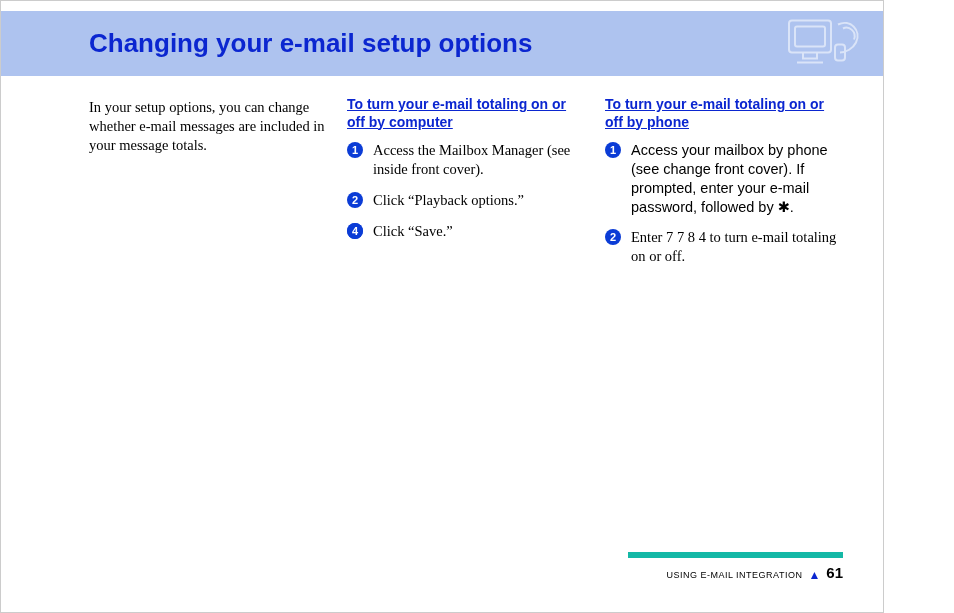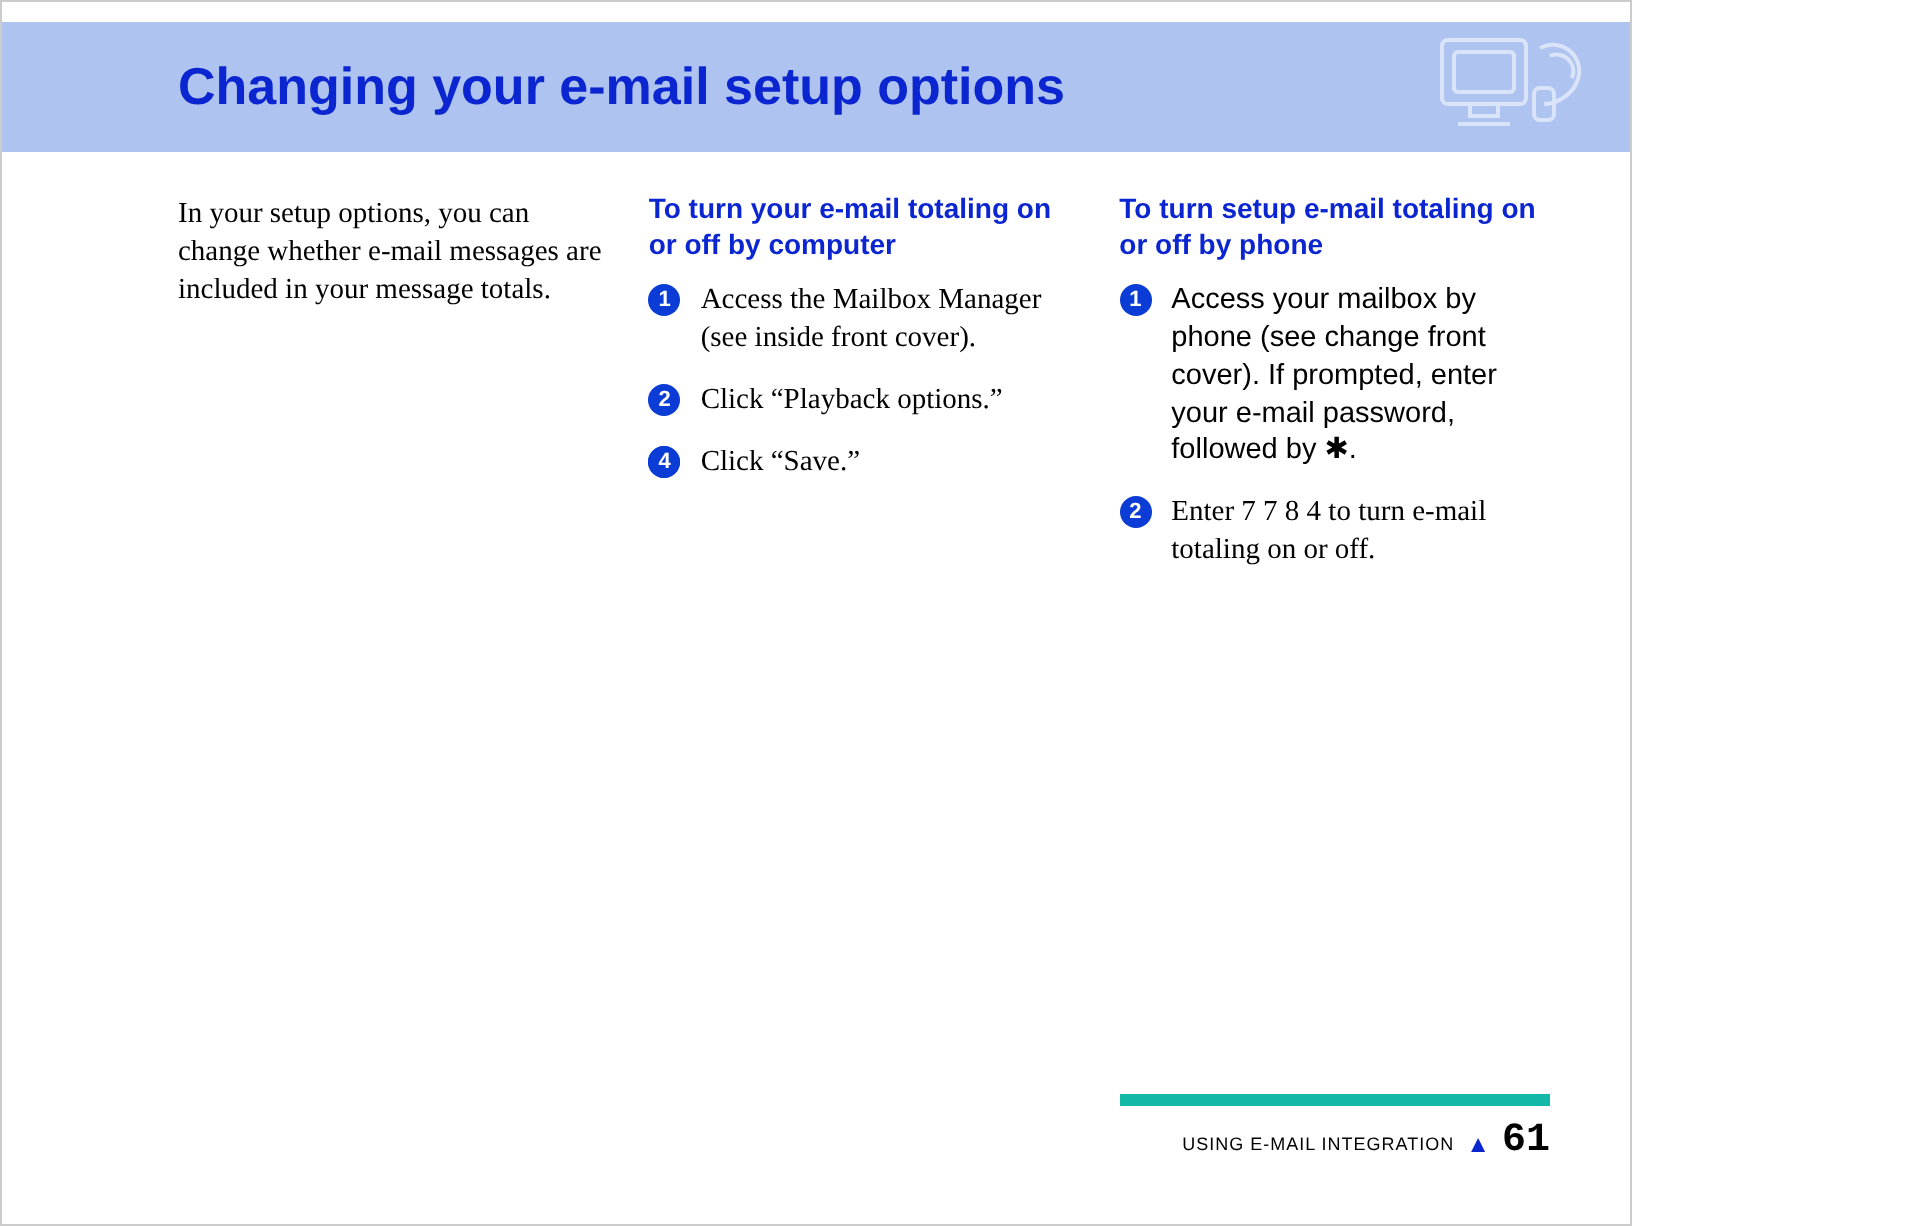--- a/index.html
+++ b/index.html
@@ -7,21 +7,21 @@
     padding: 0;
     width: 954px;
     height: 613px;
     background: #fff;
     font-family: Georgia, "Times New Roman", serif;
     color: #000;
     overflow: hidden;
   }
   .page {
     position: relative;
-    width: 816px;
+    width: 884px;
     height: 613px;
     border: 1px solid #ccc;
     box-sizing: border-box;
   }
   .header-band {
     position: absolute;
     top: 10px;
     left: 0;
     right: 0;
     height: 65px;
@@ -59,20 +59,21 @@
     line-height: 1.3;
   }
   .col.intro { padding-top: 2px; }
   .sub-head {
     font-family: Arial, Helvetica, sans-serif;
     font-weight: 900;
     font-size: 14px;
     color: #0b26d0;
     margin: 0 0 10px 0;
     line-height: 1.25;
+    text-decoration: underline;
   }
   ol.steps {
     list-style: none;
     padding: 0;
     margin: 0;
     counter-reset: step;
   }
   ol.steps li {
     position: relative;
     padding-left: 26px;
@@ -111,23 +112,23 @@
     font-size: 9px;
     letter-spacing: 0.5px;
   }
   .footer-tri {
     color: #0b26d0;
     font-size: 12px;
     position: relative;
     top: 1px;
   }
   .footer-page {
-    font-family: Liberation Mono, monospace;
+    font-family: Liberation Sans, sans-serif;
     font-weight: 900;
-    font-size: 20px;
+    font-size: 15px;
   }
   .star { font-family: Arial, sans-serif; }
 </style>
 </head>
 <body>
 
 <div class="page">
 
   <div class="header-band">
     <div class="header-title">Changing your e-mail setup options</div>
@@ -156,21 +157,21 @@
       <p class="sub-head">To turn your e-mail totaling on or off by computer</p>
       <ol class="steps">
         <li><span class="num">1</span><span>Access the Mailbox Manager (see inside front cover).</span></li>
         <li><span class="num">2</span><span>Click “Playback options.”</span></li>
         <li><span class="num">3</span></li>
         <li><span class="num">4</span><span>Click “Save.”</span></li>
       </ol>
     </div>
 
     <div class="col">
-      <p class="sub-head">To turn setup e-mail totaling on or off by phone</p>
+      <p class="sub-head">To turn your e-mail totaling on or off by phone</p>
       <ol class="steps">
         <li><span class="num">1</span><span class="star">Access your mailbox by phone (see change front cover). If prompted, enter your e-mail password, followed by ✱.</span></li>
         <li><span class="num">2</span><span>Enter 7 7 8 4 to turn e-mail totaling on or off.</span></li>
       </ol>
     </div>
 
   </div>
 
   <div class="footer">
     <span class="footer-label">USING E-MAIL INTEGRATION</span>

